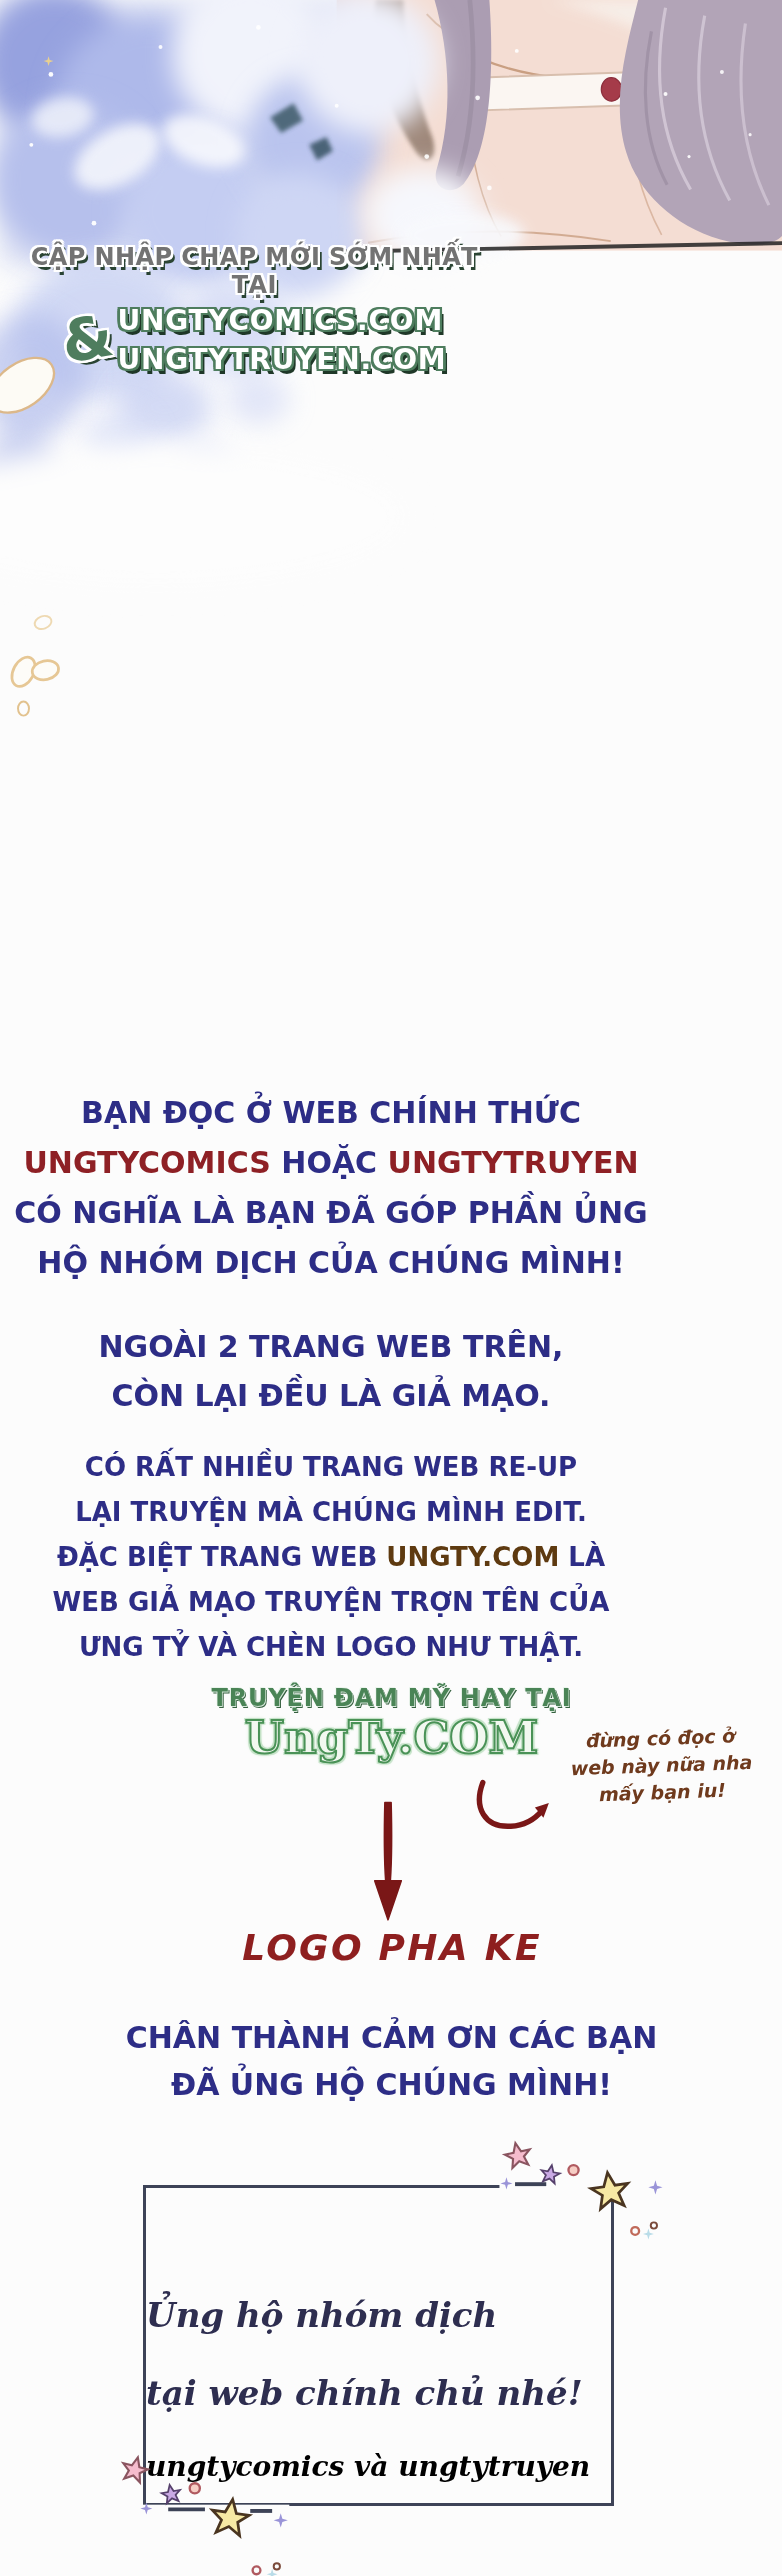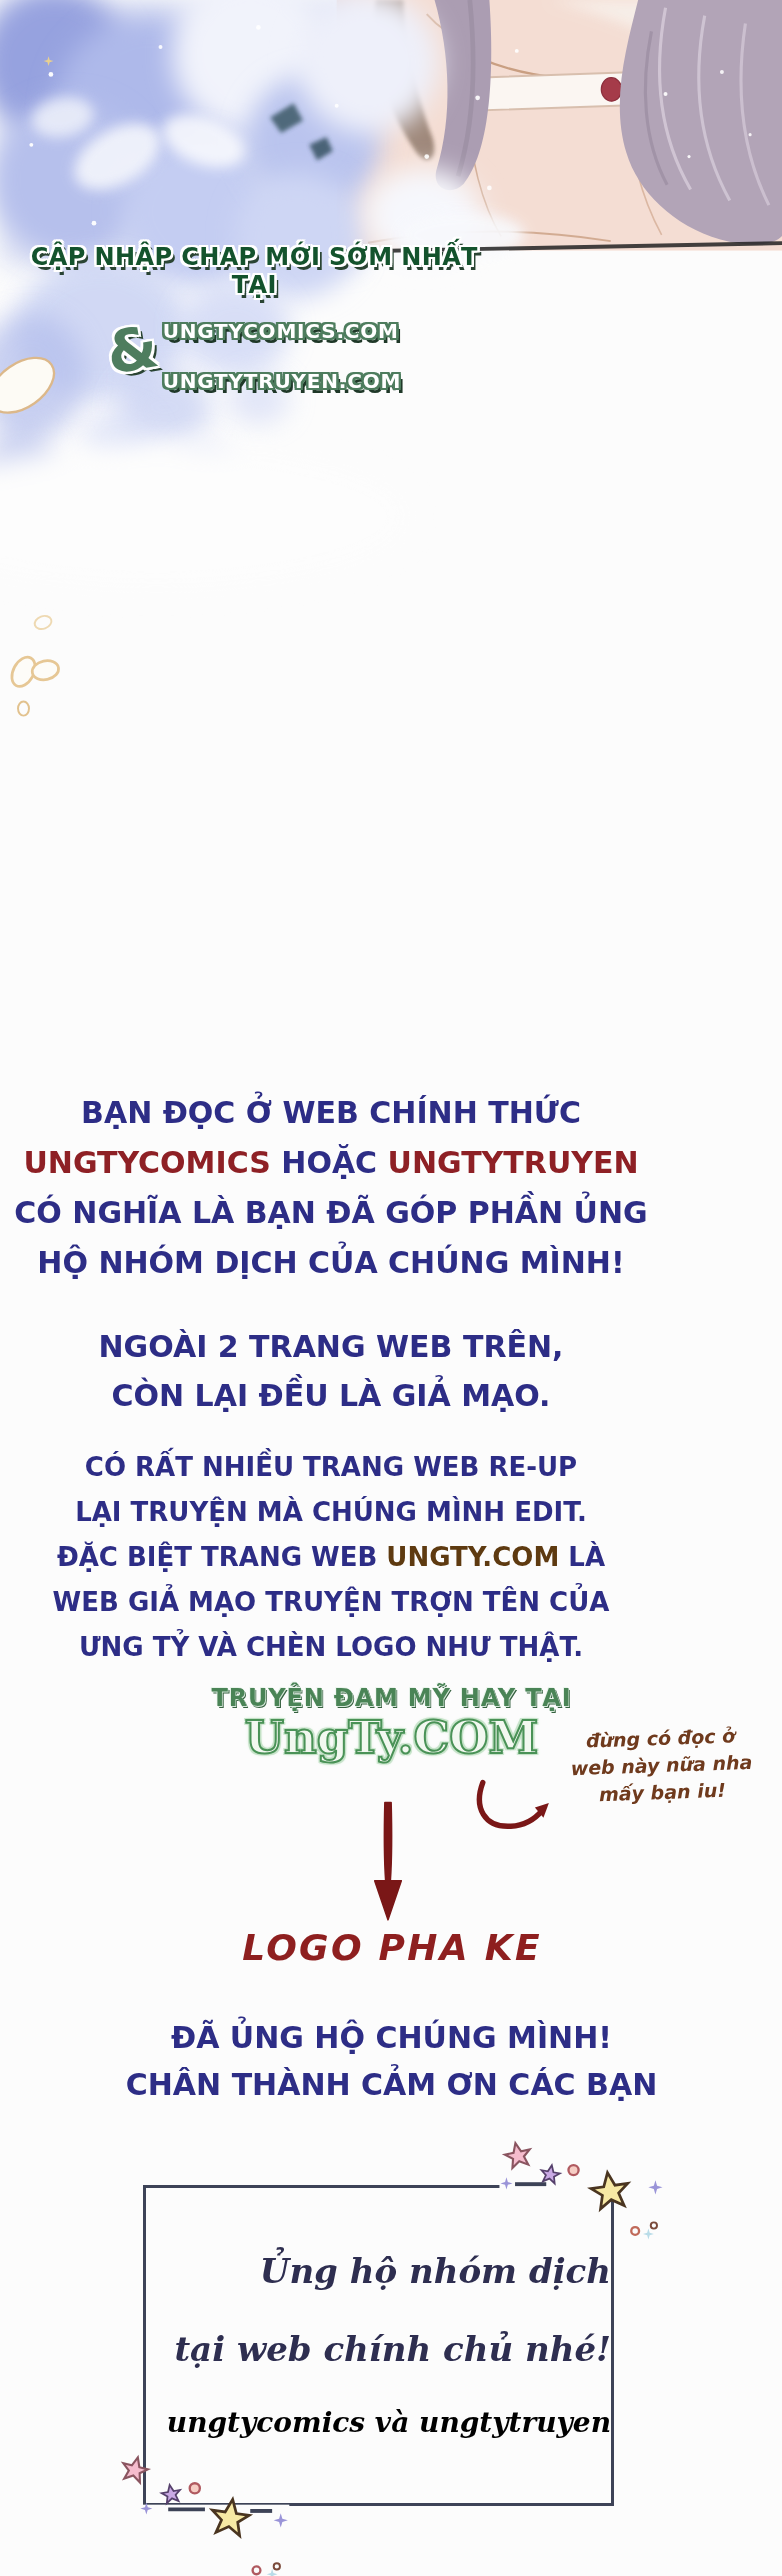--- a/index.html
+++ b/index.html
@@ -1,31 +1,31 @@
 <!DOCTYPE html>
 <html style="font-size:12.5px"><head>
 <meta charset="utf-8">
 <style>
   html,body{margin:0;padding:0;background:#ffffff;}
   .page{position:relative;width:783px;height:2576px;background:#fcfcfc;overflow:hidden;
         font-family:"DejaVu Sans",sans-serif;}
 
   
   .banner{position:absolute;left:7.8px;top:243px;width:493px;text-align:center;z-index:6;}
-  .banner-l1{font-size:24px;font-weight:bold;color:#14532d;letter-spacing:0.4px;
+  .banner-l1{font-size:24px;font-weight:bold;color:#737373;letter-spacing:0.4px;
     text-shadow:-2.3px -2.3px 0 #fff,0 -2.3px 0 #fff,2.3px -2.3px 0 #fff,-2.3px 0 0 #fff,2.3px 0 0 #fff,
                 -2.3px 2.3px 0 #fff,0 2.3px 0 #fff,2.3px 2.3px 0 #fff,3.9px 4.7px 0 #2a4433;}
   .banner-row{display:flex;justify-content:center;align-items:center;margin-top:1.6px;}
   .amp{font-size:58px;font-weight:bold;color:#4e7d5e;transform:rotate(-10deg);margin-right:4.7px;line-height:55px;
     text-shadow:-2.3px -2.3px 0 #fff,0 -2.3px 0 #fff,2.3px -2.3px 0 #fff,-2.3px 0 0 #fff,2.3px 0 0 #fff,
                 -2.3px 2.3px 0 #fff,0 2.3px 0 #fff,2.3px 2.3px 0 #fff,3.9px 4.7px 0 #2a4433;}
   .sites{text-align:left;}
-  .site{font-size:20px;font-weight:bold;color:#ffffff;letter-spacing:0.8px;line-height:39px;
+  .site{font-size:28px;font-weight:bold;color:#ffffff;letter-spacing:0.8px;line-height:39px;
     text-shadow:-2.3px -2.3px 0 #4e7d5e,0 -2.3px 0 #4e7d5e,2.3px -2.3px 0 #4e7d5e,-2.3px 0 0 #4e7d5e,2.3px 0 0 #4e7d5e,
-                -2.3px 2.3px 0 #4e7d5e,0 2.3px 0 #4e7d5e,2.3px 2.3px 0 #4e7d5e,3.9px 4.7px 0 #1f3828;margin-top:11px;}
+                -2.3px 2.3px 0 #4e7d5e,0 2.3px 0 #4e7d5e,2.3px 2.3px 0 #4e7d5e,3.9px 4.7px 0 #1f3828;}
 
   
   .notice{position:absolute;left:0;width:662px;text-align:center;color:#2d2d86;font-weight:bold;z-index:4;}
   .n1{top:1088px;font-size:30px;line-height:50px;}
   .n2{top:1322px;font-size:30px;line-height:49px;}
   .n3{top:1445px;font-size:26px;line-height:45px;}
   .maroon{color:#8e2025;}
   .brown{color:#5e3a10;}
 
   
@@ -43,22 +43,22 @@
   .fake-label{position:absolute;top:1927px;left:157px;width:470px;text-align:center;
     font-size:36px;font-weight:bold;color:#8e1f1f;letter-spacing:2.3px;font-style:italic;}
 
   
   .thanks{position:absolute;top:2014px;left:0;width:783px;text-align:center;
     font-size:30px;font-weight:bold;color:#2d2d86;line-height:47px;z-index:4;}
 
   
   .box{position:absolute;left:143px;top:2185px;width:471px;height:321px;
     border:3.9px solid #3d4357;background:#fcfcfc;box-sizing:border-box;}
-  .script{position:absolute;left:0;width:100%;text-align:right;
-    font-family:"DejaVu Serif",serif;font-style:italic;font-weight:bold;color:#2e2e50;}
+  .script{position:absolute;left:0;width:100%;text-align:left;
+    font-family:"DejaVu Serif",serif;font-style:italic;font-weight:bold;color:#2e2e50;margin-top:44px;}
   .b1{top:63px;font-size:34px;}
   .b2{top:141px;font-size:34px;}
   .b3{top:218px;font-size:28px;color:#000000;}
   .stars-tr{position:absolute;left:485px;top:2128px;width:188px;height:117px;z-index:8;}
   .stars-bl{position:absolute;left:94px;top:2449px;width:250px;height:127px;z-index:8;}
 
   .illu{position:absolute;left:0;top:0;width:783px;height:736px;z-index:1;}
 </style>
 </head>
 <body>
@@ -211,22 +211,22 @@
     <path d="M101,32 L83,38 L94,51 Z" fill="#7a1717"></path>
   </svg>
 
   <svg class="arrow-down" viewBox="0 0 48 156">
     <path d="M20,2 C19,40 19,72 21,102 L7,102 L24,152 L41,102 L27,102 C29,72 29,40 28,2 Z" fill="#7a1717" stroke="#7a1717" stroke-width="2" stroke-linejoin="round"></path>
   </svg>
 
   <div class="fake-label">LOGO PHA KE</div>
 
   <div class="thanks">
+    <div>CHÂN THÀNH CẢM ƠN CÁC BẠN</div>
     <div>ĐÃ ỦNG HỘ CHÚNG MÌNH!</div>
-    <div>CHÂN THÀNH CẢM ƠN CÁC BẠN</div>
   </div>
 
   <div class="box">
     <div class="script b1">Ủng hộ nhóm dịch</div>
     <div class="script b2">tại web chính chủ nhé!</div>
     <div class="script b3">ungtycomics và ungtytruyen</div>
   </div>
 
   <svg class="stars-tr" viewBox="0 0 240 150">
     <rect x="18" y="66" width="152" height="12" fill="#fcfcfc"></rect>

